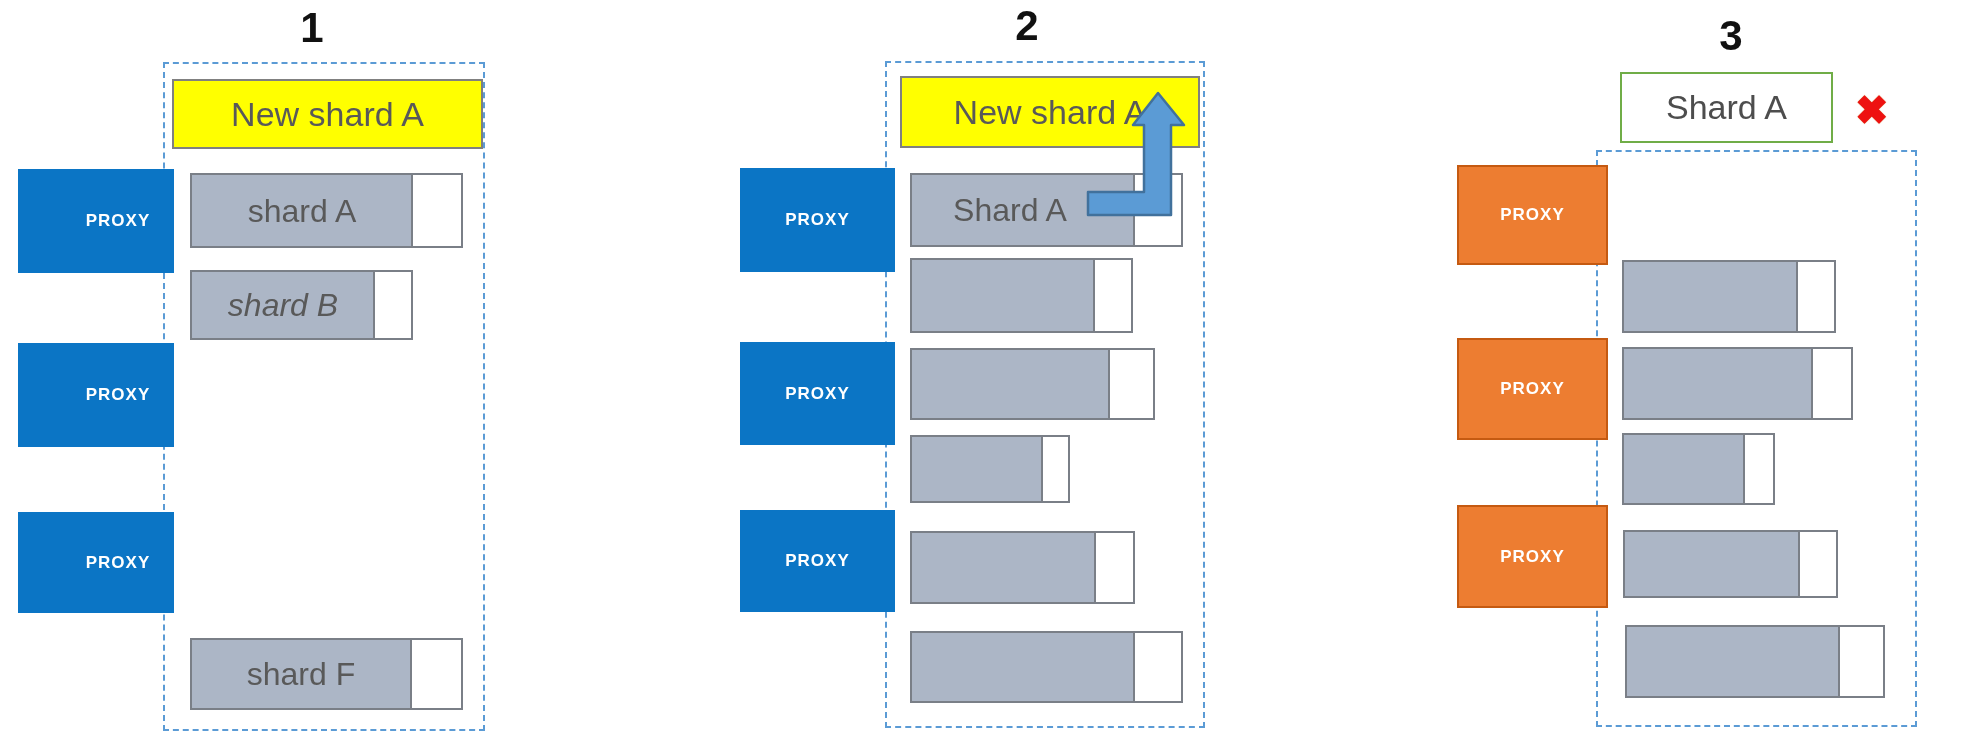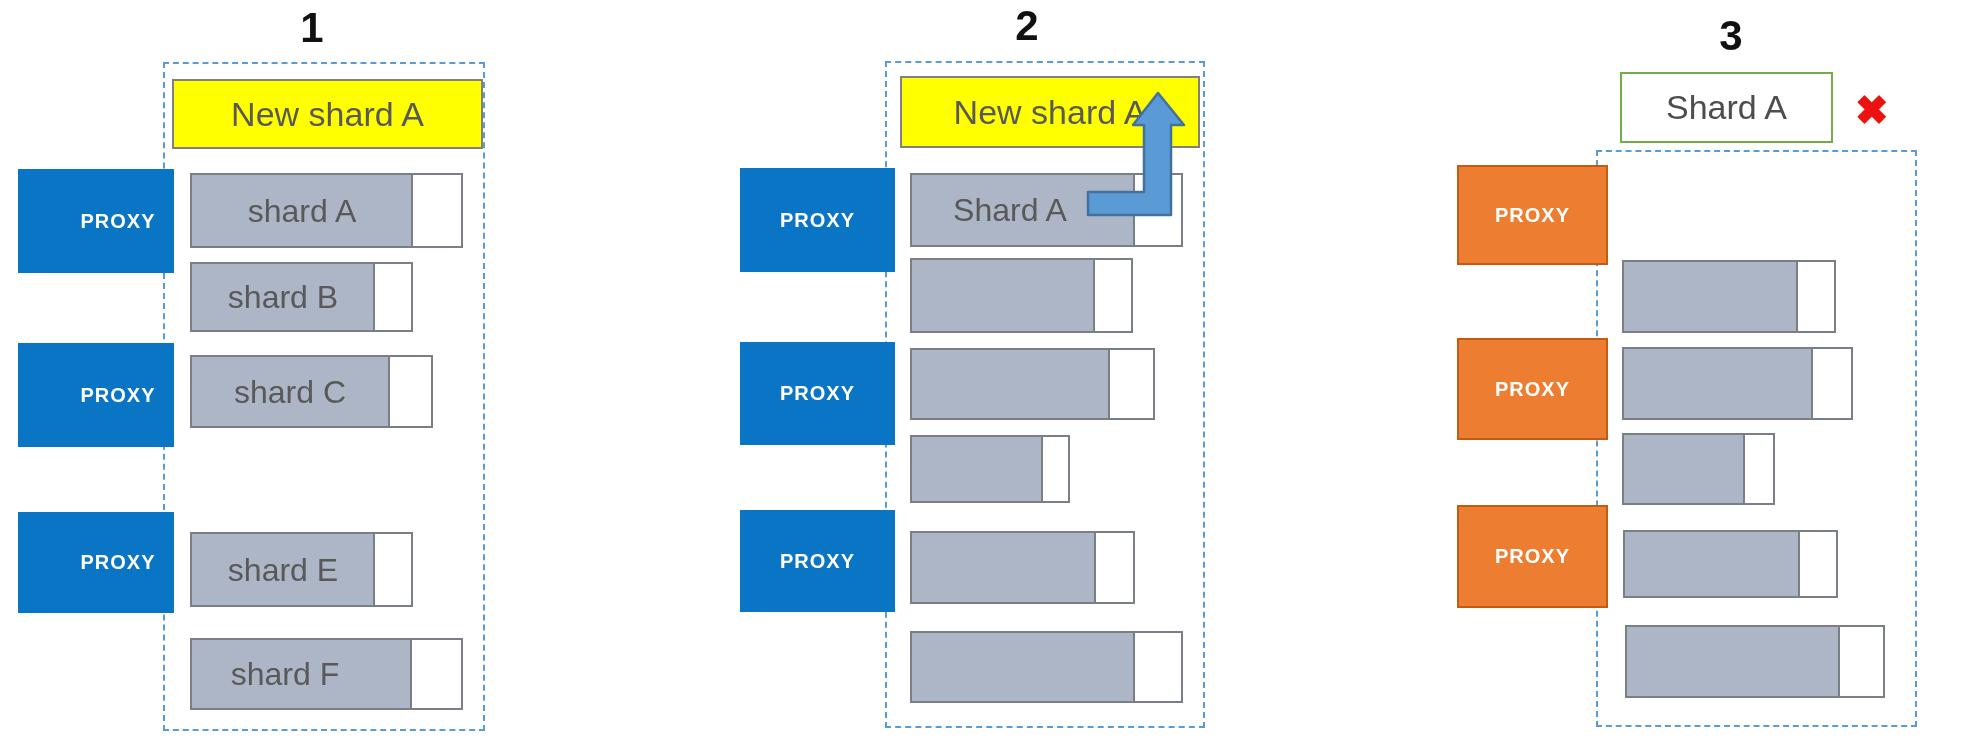--- a/index.html
+++ b/index.html
@@ -23,21 +23,21 @@
     position:absolute;background:#ffffff;border:2px solid #70AD47;box-sizing:border-box;
     display:flex;align-items:center;justify-content:center;
     font-size:34px;color:#4d4d4d;z-index:3;white-space:nowrap;
   }
   .x-mark{
     position:absolute;font-size:40px;font-weight:bold;color:#EE1111;
     text-shadow:0 0 1px #c55a11;z-index:4;line-height:1;
   }
   .proxy{
     position:absolute;display:flex;align-items:center;justify-content:center;
-    color:#ffffff;font-size:20px;font-weight:600;letter-spacing:1px;
+    color:#ffffff;font-size:17px;font-weight:600;letter-spacing:1px;
     box-sizing:border-box;z-index:3;
   }
   .proxy.blue{background:#0B75C5;}
   .proxy.blue.shift{padding-left:44px;}
   .proxy.orange{background:#ED7D31;border:2px solid #C55A11;}
   .bar{position:absolute;z-index:2;}
   .seg{position:absolute;top:0;height:100%;box-sizing:border-box;border:2px solid #7A7F87;}
   .seg.fill{background:#ACB6C6;left:0;}
   .seg.free{background:#ffffff;}
   .seg.free.green{border-color:#70AD47;z-index:1;}
@@ -58,39 +58,29 @@
 
   <div class="proxy blue shift" style="left:18px;top:169px;width:156px;height:104px;">PROXY</div>
   <div class="proxy blue shift" style="left:18px;top:343px;width:156px;height:104px;">PROXY</div>
   <div class="proxy blue shift" style="left:18px;top:512px;width:156px;height:101px;">PROXY</div>
 
   <div class="bar" style="left:190px;top:173px;width:273px;height:75px;">
     <div class="seg fill" style="width:223px;"></div>
     <div class="seg free" style="left:221px;width:52px;"></div>
     <span class="bar-label" style="left:112px;">shard A</span>
   </div>
-  <div class="bar" style="left:190px;top:262px;width:183px;height:70px;">
+  <div class="bar" style="left:190px;top:270px;width:183px;height:70px;font-style:italic;">
     <div class="seg fill" style="width:185px;"></div>
     <div class="seg free" style="left:183px;width:40px;"></div>
     <span class="bar-label" style="left:93px;">shard B</span>
   </div>
-  <div class="bar" style="left:190px;top:355px;width:243px;height:73px;">
-    <div class="seg fill" style="width:200px;"></div>
-    <div class="seg free" style="left:198px;width:45px;"></div>
-    <span class="bar-label" style="left:100px;">shard C</span>
-  </div>
-  <div class="bar" style="left:190px;top:532px;width:223px;height:75px;">
-    <div class="seg fill" style="width:185px;"></div>
-    <div class="seg free" style="left:183px;width:40px;"></div>
-    <span class="bar-label" style="left:93px;">shard E</span>
-  </div>
   <div class="bar" style="left:190px;top:638px;width:273px;height:72px;">
     <div class="seg fill" style="width:222px;"></div>
     <div class="seg free" style="left:220px;width:53px;"></div>
-    <span class="bar-label" style="left:95px;">shard F</span>
+    <span class="bar-label" style="left:111px;">shard F</span>
   </div>
 
   <div class="step-num" style="left:1005px;top:2px;">2</div>
   <div class="panel" style="left:885px;top:61px;width:320px;height:667px;"></div>
   <div class="hl-box" style="left:900px;top:76px;width:300px;height:72px;">New shard A</div>
 
   <div class="proxy blue" style="left:740px;top:168px;width:155px;height:104px;">PROXY</div>
   <div class="proxy blue" style="left:740px;top:342px;width:155px;height:103px;">PROXY</div>
   <div class="proxy blue" style="left:740px;top:510px;width:155px;height:102px;">PROXY</div>
 

